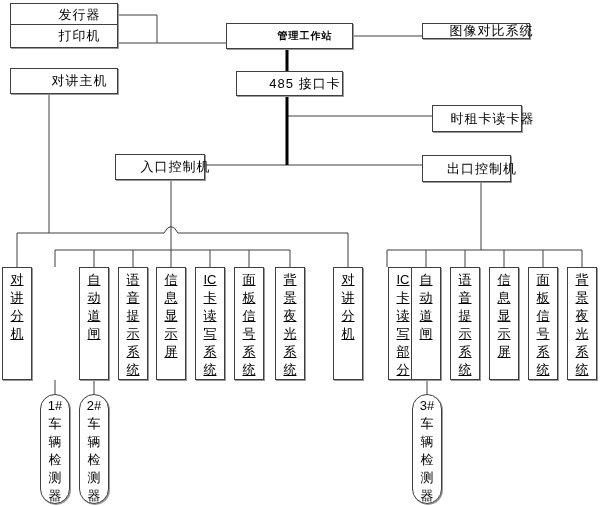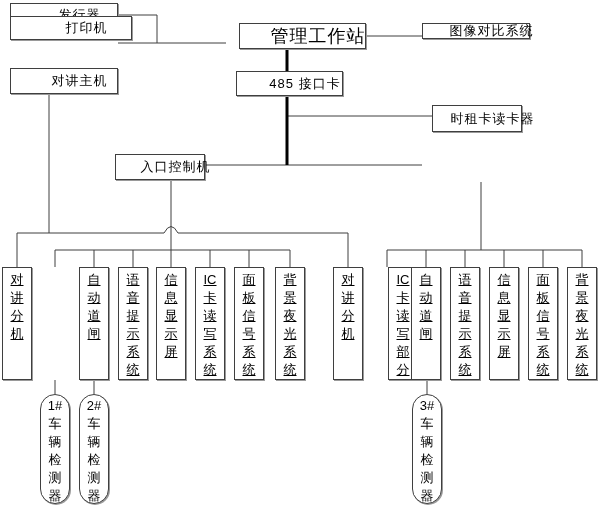--- a/index.html
+++ b/index.html
@@ -9,21 +9,21 @@
   }
   .wires{position:absolute;left:0;top:0;}
   .box{
     position:absolute;box-sizing:border-box;background:#ffffff;
     border:1px solid #3f3f3f;box-shadow:1px 1px 0 #9a9a9a;padding-left:31px;
   }
   .hbox{
     display:flex;align-items:center;justify-content:center;
     font-size:13px;white-space:nowrap;letter-spacing:1px;
   }
-  .bold{font-weight:normal;font-size:18px;margin-left:13px;}
+  .bold{font-weight:bold;font-size:10px;}
   .vbox{
     width:30px;height:113px;padding:3px 6px 0 6px;
     font-size:13px;line-height:18px;text-align:center;
     word-break:break-all;overflow:hidden;text-decoration:underline;
   }
   .dbox{
     width:30px;height:110px;padding:2px 6px 0 6px;
     font-size:13px;line-height:18px;text-align:center;
     word-break:break-all;overflow:hidden;border-radius:15px;
   }
@@ -52,27 +52,28 @@
     <path d="M55 267 V250 H290 V267 M94 250 V267 M133 250 V267 M210 250 V267 M249 250 V267" fill="none" stroke="#3f3f3f" stroke-width="1"></path>
 
     <path d="M481 182 V250 M387 267 V250 H582 V267 M426 250 V267 M465 250 V267 M504 250 V267 M543 250 V267" fill="none" stroke="#3f3f3f" stroke-width="1"></path>
 
     <path d="M55 380 V394 M94 380 V394 M427 380 V394" fill="none" stroke="#3f3f3f" stroke-width="1"></path>
 
     <path d="M287 49 V71 M287 96 V165" fill="none" stroke="#000000" stroke-width="3"></path>
   </svg>
 
   <div class="box hbox" style="left:10px;top:3px;width:108px;height:23px">发行器</div>
-  <div class="box hbox" style="left:10px;top:16px;width:122px;height:24px">打印机</div>
+  <div class="box hbox" style="left:10px;top:24px;width:108px;height:24px">打印机</div>
   <div class="box hbox" style="left:10px;top:68px;width:108px;height:26px">对讲主机</div>
   <div class="box hbox bold" style="left:226px;top:23px;width:127px;height:26px">管理工作站</div>
   <div class="box hbox" style="left:422px;top:23px;width:108px;height:16px">图像对比系统</div>
   <div class="box hbox" style="left:236px;top:71px;width:107px;height:25px">485 接口卡</div>
   <div class="box hbox" style="left:432px;top:105px;width:90px;height:27px">时租卡读卡器</div>
   <div class="box hbox" style="left:115px;top:154px;width:90px;height:26px">入口控制机</div>
+  <div class="box hbox" style="left:422px;top:155px;width:89px;height:27px">出口控制机</div>
 
   <div class="box vbox" style="left:2px;top:267px">对讲分机</div>
   <div class="box vbox" style="left:79px;top:267px">自动道闸</div>
   <div class="box vbox" style="left:118px;top:267px">语音提示系统</div>
   <div class="box vbox" style="left:156px;top:267px">信息显示屏</div>
   <div class="box vbox" style="left:195px;top:267px">IC卡读写系统</div>
   <div class="box vbox" style="left:234px;top:267px">面板信号系统</div>
   <div class="box vbox" style="left:275px;top:267px">背景夜光系统</div>
 
   <div class="box vbox" style="left:333px;top:267px">对讲分机</div>

